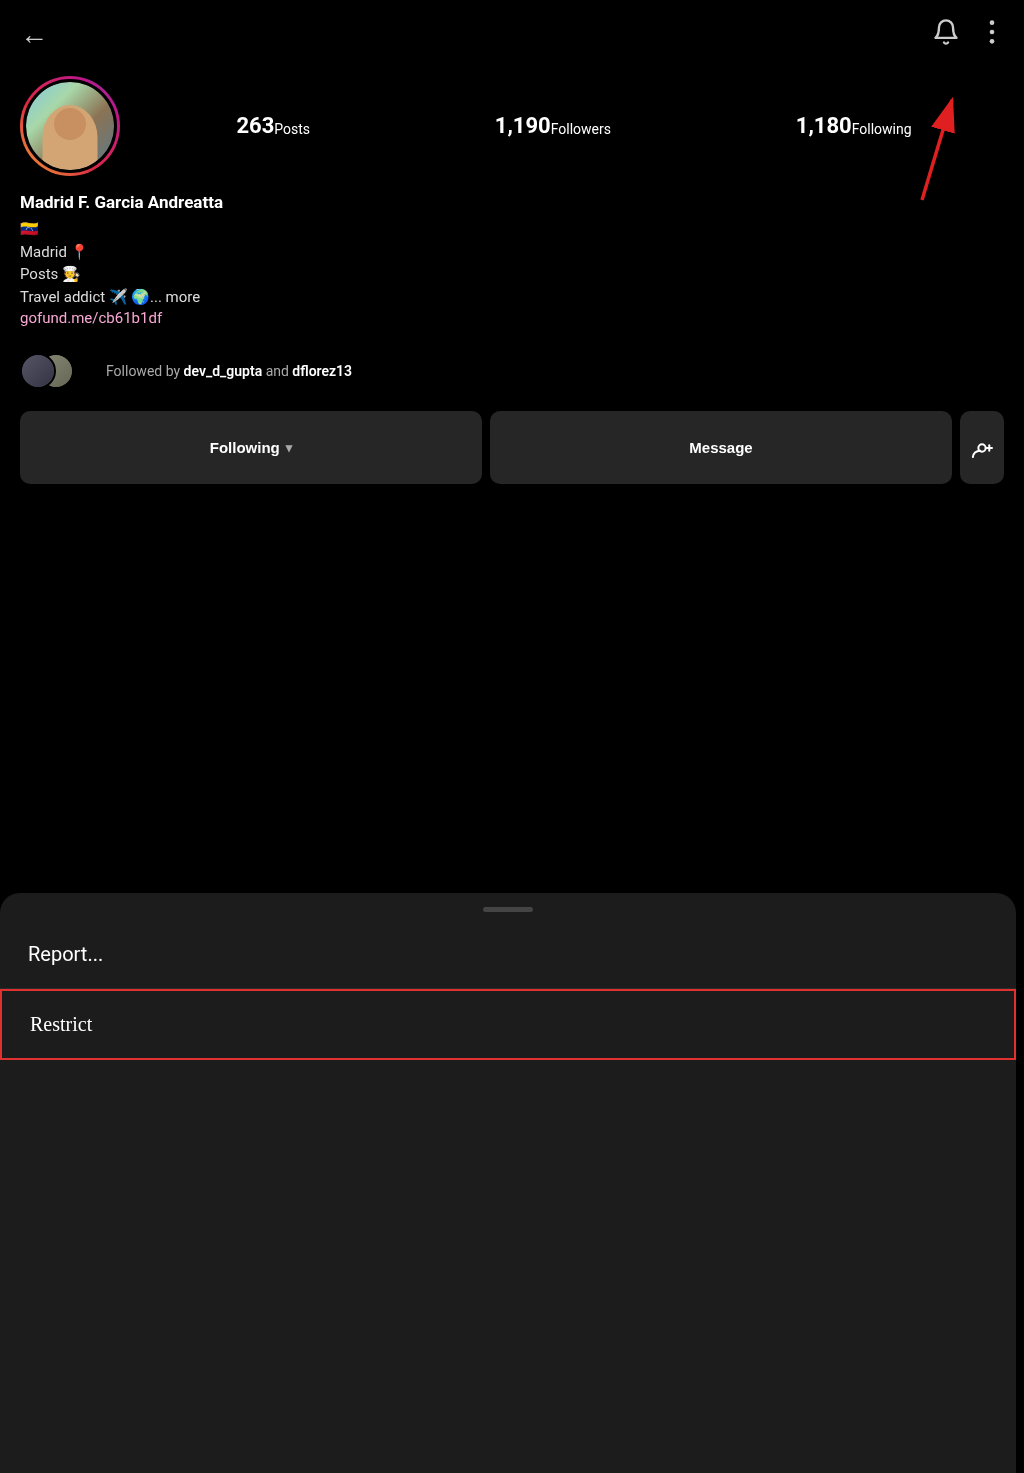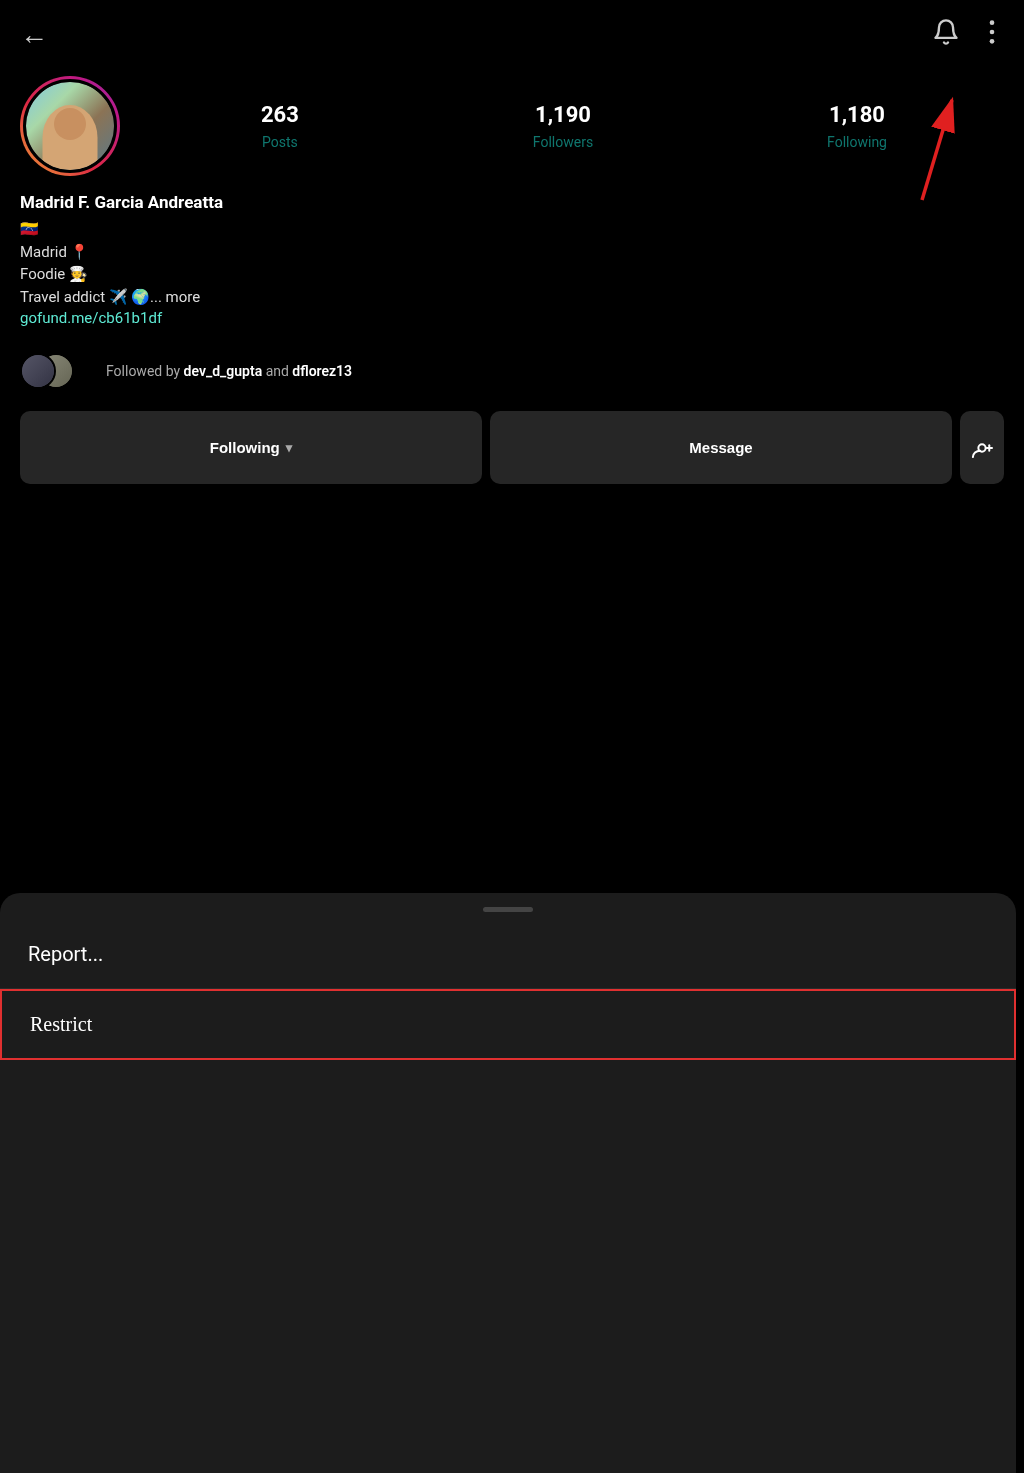--- a/index.html
+++ b/index.html
@@ -103,49 +103,49 @@
       border-radius: 50%;
     }
 
     
     .stats-row {
       display: flex;
       flex: 1;
       justify-content: space-around;
       text-align: center;
     }
-    .stat-item { display: flex; flex-direction: column; align-items: center; }
+    .stat-item { display: flex; flex-direction: row; align-items: center; }
     .stat-number {
       font-size: 22px;
       font-weight: 700;
       color: #fff;
       line-height: 1.2;
     }
     .stat-label {
       font-size: 14px;
-      color: #0f766e;
+      color: #ffffff;
       margin-top: 6px;
     }
 
     
     .bio-section { padding: 0 20px 16px; background: #000; }
     .username-display {
       font-size: 17px;
       font-weight: 700;
       color: #fff;
       margin-bottom: 6px;
     }
     .bio-line {
       font-size: 15px;
       color: #ddd;
       line-height: 1.5;
     }
     .bio-link {
       font-size: 15px;
-      color: #5eead4;
+      color: #f9a8d4;
       text-decoration: none;
     }
 
     
     .mutual-followers {
       display: flex;
       align-items: center;
       gap: 26px;
       padding: 10px 20px 16px;
       background: #000;
@@ -336,21 +336,21 @@
         <span class="stat-label">Following</span>
       </div>
     </div>
   </div>
 </div>
 
 <div class="bio-section">
   <div class="username-display">Madrid F. Garcia Andreatta</div>
   <div class="bio-line">🇻🇪</div>
   <div class="bio-line">Madrid 📍</div>
-  <div class="bio-line">Foodie 🧑‍🍳</div>
+  <div class="bio-line">Posts 🧑‍🍳</div>
   <div class="bio-line">
     <span>Travel addict ✈️ 🌍... more</span>
   </div>
   <a class="bio-link" href="#">gofund.me/cb61b1df</a>
 </div>
 
 <div class="mutual-followers">
   <div class="mutual-avatars">
     <div class="mutual-av" style="left:0;z-index:2;">
       <div class="mutual-av-img" style="background: linear-gradient(135deg, #556 0%, #334 100%);"></div>

